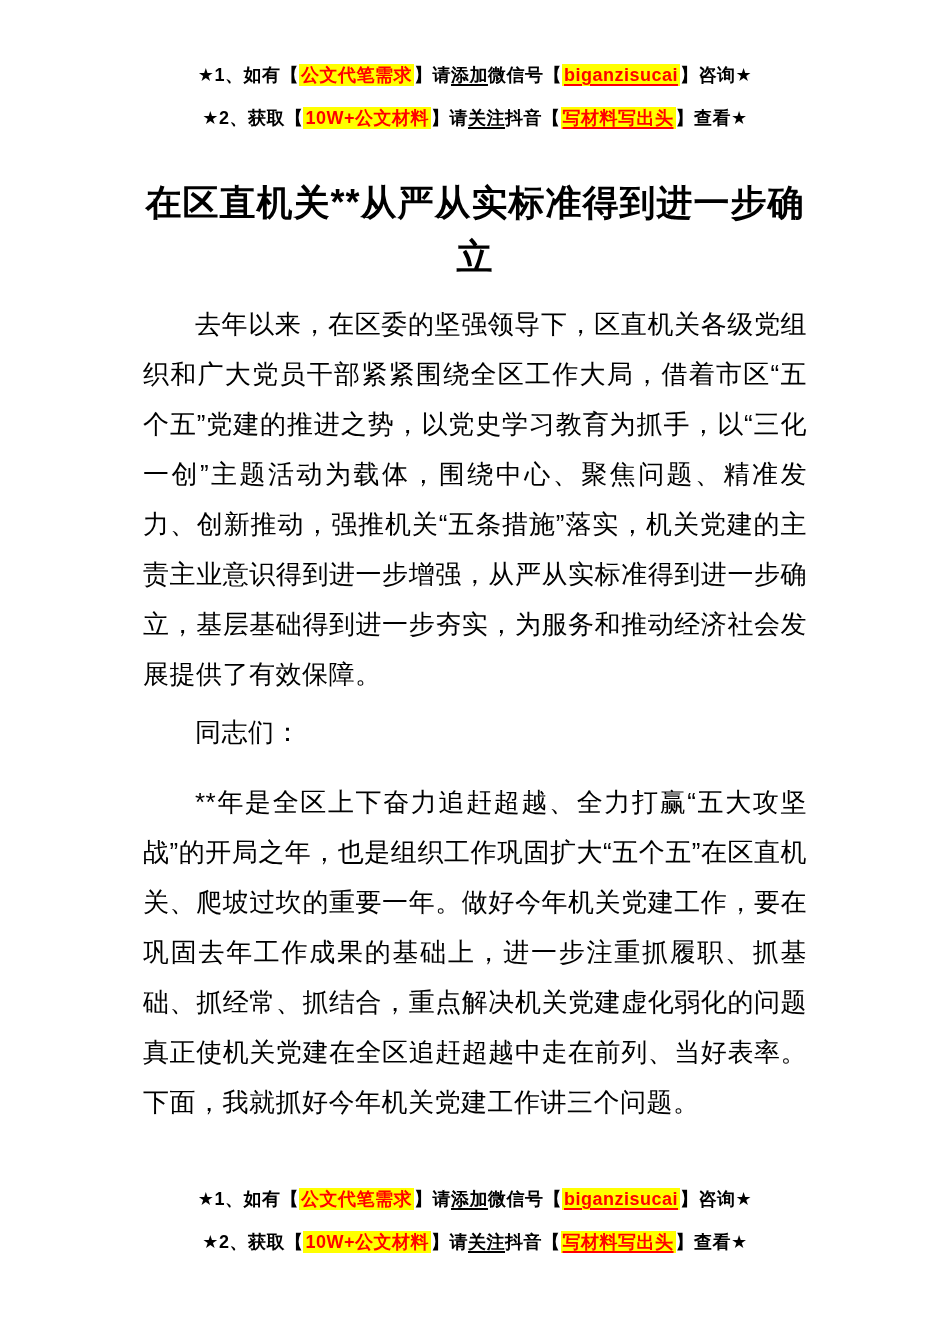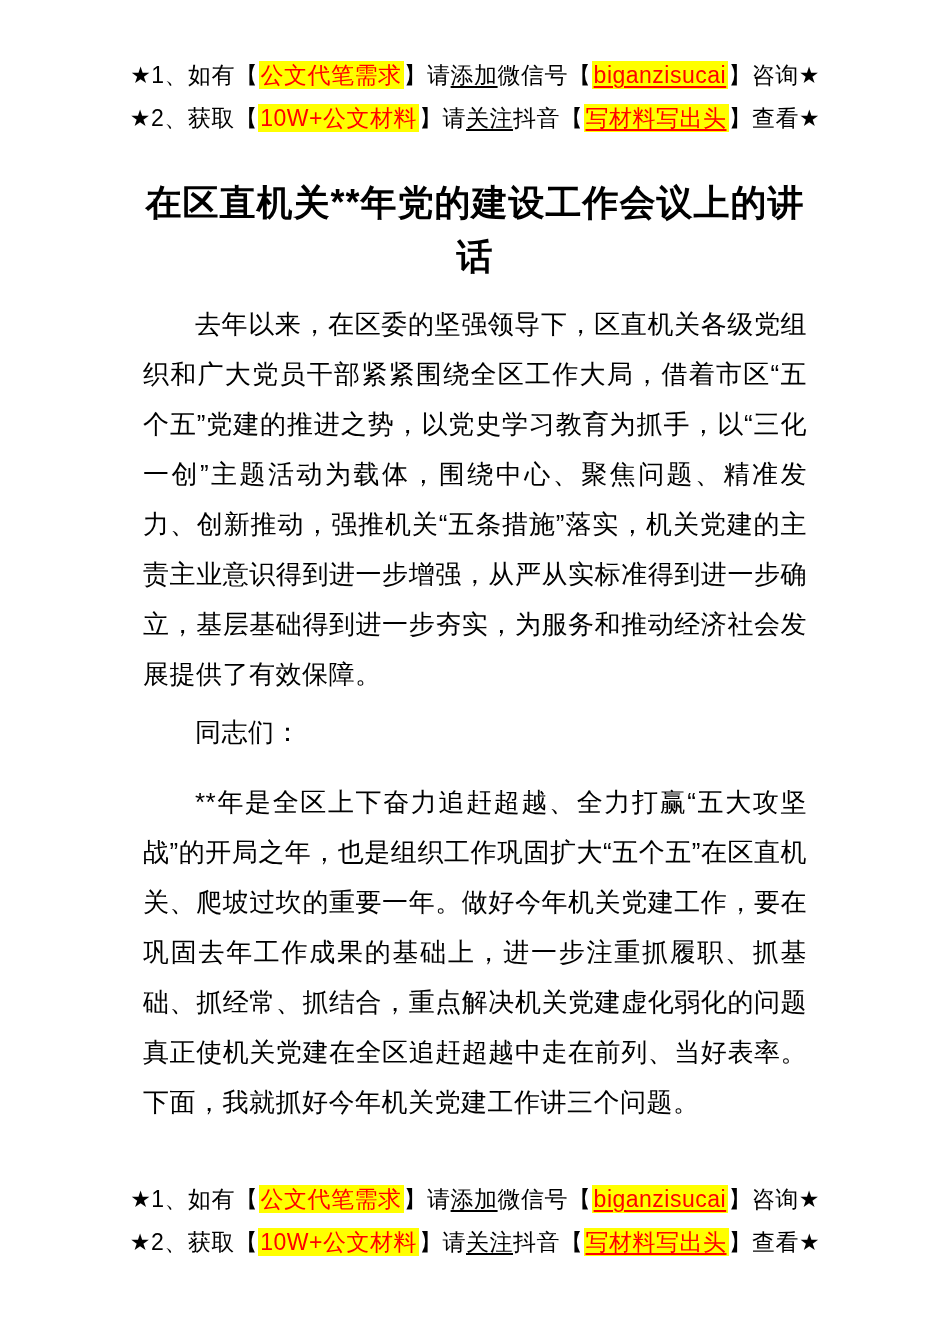--- a/index.html
+++ b/index.html
@@ -11,22 +11,22 @@
     margin: 0 auto;
     background: #ffffff;
     color: #000000;
     font-family: "Liberation Sans", "DejaVu Sans", sans-serif;
     overflow: hidden;
     box-sizing: border-box;
     padding-top: 54px;
   }
   .promo { text-align: center; }
   .promo-line {
-    font-size: 23px;
-    font-weight: normal;
+    font-size: 18px;
+    font-weight: bold;
     line-height: 43px;
     white-space: nowrap;
     letter-spacing: 0.5px;
   }
   .hl {
     background: #ffff00;
     color: #ff0000;
     padding: 1px 2px;
   }
   .u {
@@ -63,21 +63,21 @@
 
   <div class="promo">
     <div class="promo-line">
       <span>★1、如有【</span><span class="hl">公文代笔需求</span><span>】请</span><span class="u">添加</span><span>微信号【</span><span class="hl u">biganzisucai</span><span>】咨询★</span>
     </div>
     <div class="promo-line">
       <span>★2、获取【</span><span class="hl">10W+公文材料</span><span>】请</span><span class="u">关注</span><span>抖音【</span><span class="hl u">写材料写出头</span><span>】查看★</span>
     </div>
   </div>
 
-  <h1 class="title">在区直机关**年党的建设工作会议上的讲话</h1>
+  <h1 class="title">在区直机关**从严从实标准得到进一步确立</h1>
 
   <div class="content">
     <p class="para p1">去年以来，在区委的坚强领导下，区直机关各级党组织和广大党员干部紧紧围绕全区工作大局，借着市区“五个五”党建的推进之势，以党史学习教育为抓手，以“三化一创”主题活动为载体，围绕中心、聚焦问题、精准发力、创新推动，强推机关“五条措施”落实，机关党建的主责主业意识得到进一步增强，从严从实标准得到进一步确立，基层基础得到进一步夯实，为服务和推动经济社会发展提供了有效保障。</p>
     <p class="para salutation">同志们：</p>
     <p class="para p2">**年是全区上下奋力追赶超越、全力打赢“五大攻坚战”的开局之年，也是组织工作巩固扩大“五个五”在区直机关、爬坡过坎的重要一年。做好今年机关党建工作，要在巩固去年工作成果的基础上，进一步注重抓履职、抓基础、抓经常、抓结合，重点解决机关党建虚化弱化的问题真正使机关党建在全区追赶超越中走在前列、当好表率。下面，我就抓好今年机关党建工作讲三个问题。</p>
   </div>
 
   <div class="promo promo-bottom">
     <div class="promo-line">
       <span>★1、如有【</span><span class="hl">公文代笔需求</span><span>】请</span><span class="u">添加</span><span>微信号【</span><span class="hl u">biganzisucai</span><span>】咨询★</span>

